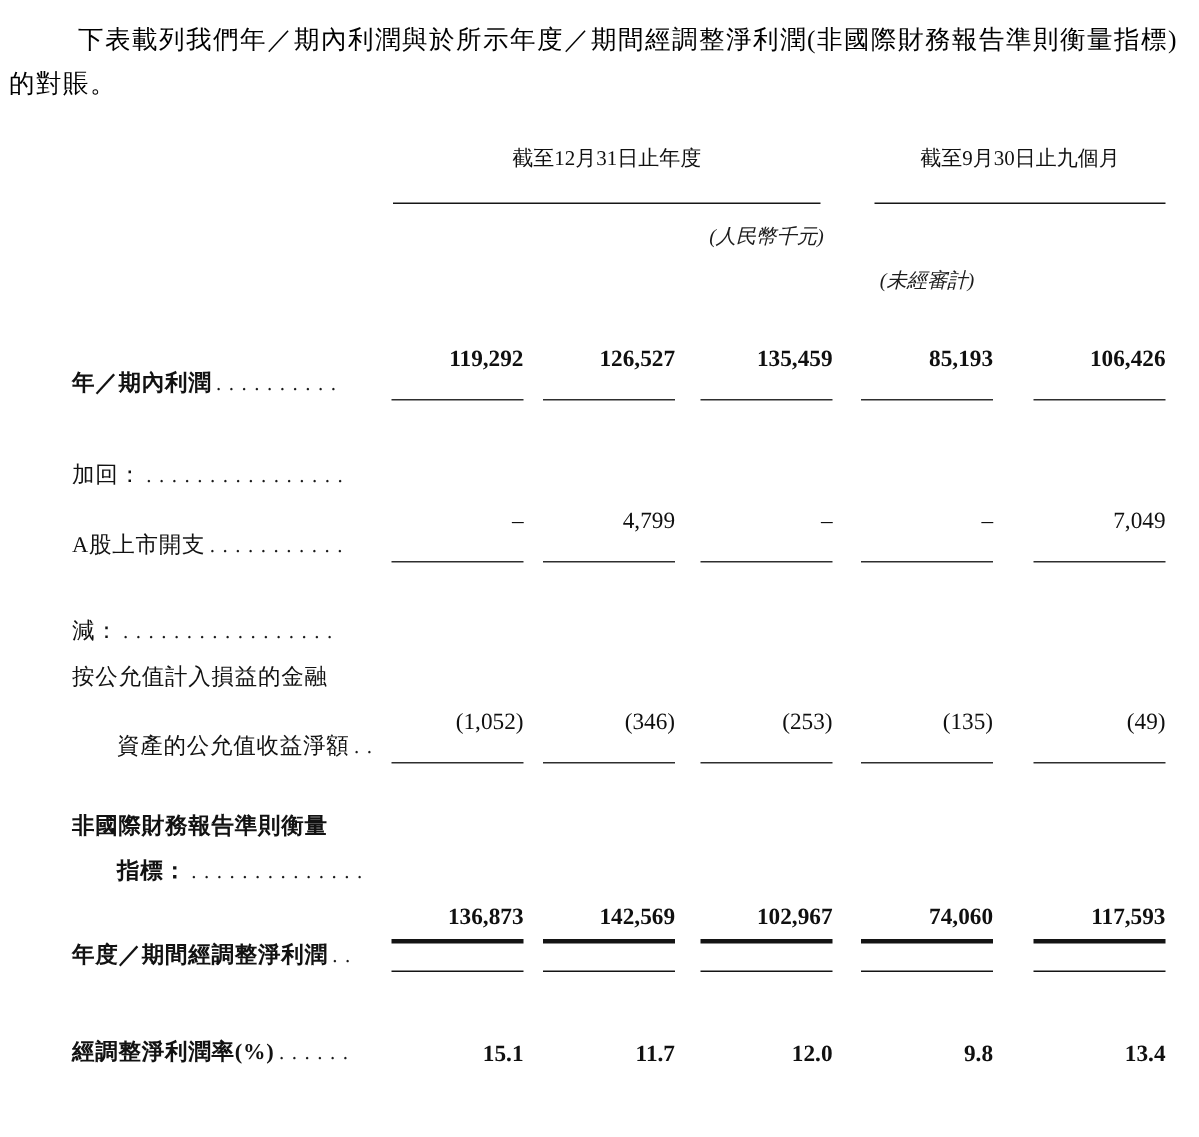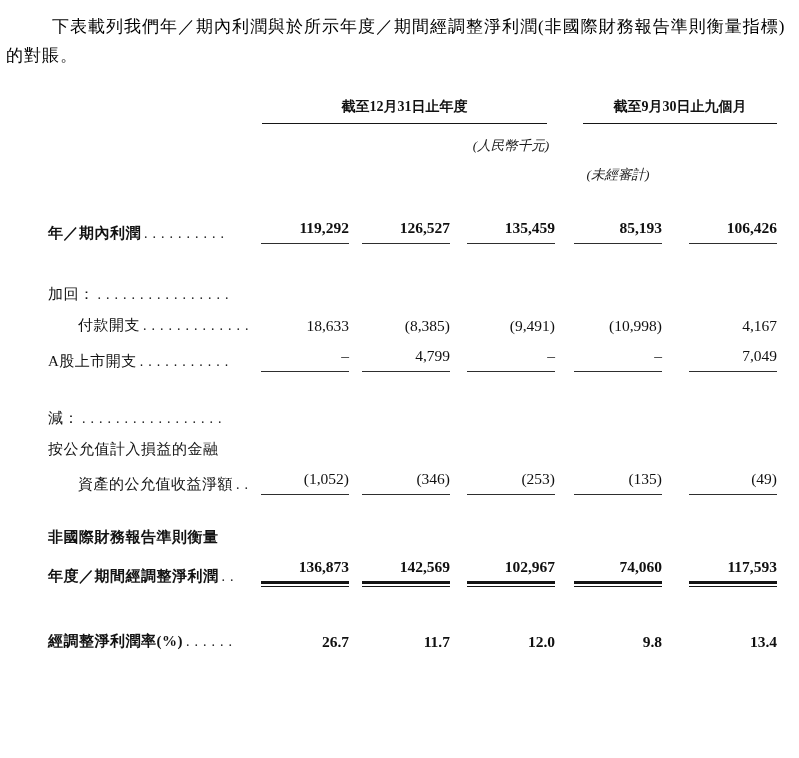--- a/index.html
+++ b/index.html
@@ -17,22 +17,22 @@
     border-collapse:collapse;table-layout:fixed;
     margin:28px 0 0 48px;width:729px;
   }
   td{padding:0;vertical-align:bottom;}
   col.c-label{width:213px;}
   col.c1{width:88px;}  col.c2{width:101px;} col.c3{width:105px;}
   col.c4{width:107px;} col.c5{width:115px;}
 
   
   .grp{
-    font-weight:bold;font-size:14px;line-height:18px;text-align:center;
-    border-bottom:1.5px solid #161616;padding-bottom:7px;
+    font-weight:normal;font-size:14px;line-height:18px;text-align:center;
+    border-bottom:1.5px solid #161616;padding-bottom:19px;
   }
   .g1{margin-left:1px;margin-right:8px;}
   .g2{margin-left:28px;}
   tr.hy td{padding-top:16px;}
   .yr{
     width:88px;margin-left:auto;text-align:center;
     font-weight:bold;font-size:14px;line-height:18px;
     border-bottom:1.4px solid #161616;padding-bottom:7px;
   }
   tr.hu td{padding-top:13px;font-family:Liberation Serif, serif;}
@@ -44,22 +44,22 @@
 
   
   .lc{font-size:15px;line-height:20px;white-space:nowrap;color:#121212;}
   .lab{letter-spacing:0.5px;}
   .b{font-weight:bold;}
   .leader{letter-spacing:5px;padding-left:3px;font-size:14px;font-weight:normal;color:#1a1a1a;}
   td.ind{padding-left:30px;}
   .nc{font-size:15.5px;}
   .vw{width:88px;margin-left:auto;text-align:right;line-height:20px;color:#101010;}
   tr.boldvals .vw{font-weight:bold;}
-  .u{border-bottom:1.3px solid #2e2e2e;padding-bottom:5px;}
-  .dblo{border-bottom:1.4px solid #141414;padding-bottom:2px;}
+  .u{border-bottom:1.3px solid #2e2e2e;padding-bottom:16px;}
+  .dblo{border-bottom:1.4px solid #141414;padding-bottom:18px;}
   .dbli{border-bottom:3px solid #141414;padding-bottom:4px;text-align:right;}
 
   
   tr.s34 td{padding-top:34px;}
   tr.s40 td{padding-top:40px;}
   tr.s10 td{padding-top:10px;}
   tr.s36 td{padding-top:36px;}
   tr.s32 td{padding-top:32px;}
   tr.s44 td{padding-top:44px;}
 </style>
@@ -129,38 +129,20 @@
     <td class="nc">
           <div class="vw u">106,426</div>
         </td>
   </tr>
 
   <tr class="s40">
     <td class="lc" colspan="6"><span class="lab">加回：</span><span class="leader">................</span></td>
   </tr>
 
 
-  <tr class="s10">
-    <td class="lc ind"><span class="lab">付款開支</span><span class="leader">.............</span></td>
-    <td class="nc">
-          <div class="vw">18,633</div>
-        </td>
-    <td class="nc">
-          <div class="vw">(8,385)</div>
-        </td>
-    <td class="nc">
-          <div class="vw">(9,491)</div>
-        </td>
-    <td class="nc">
-          <div class="vw">(10,998)</div>
-        </td>
-    <td class="nc">
-          <div class="vw">4,167</div>
-        </td>
-  </tr>
 
   <tr class="s10">
     <td class="lc"><span class="lab">A股上市開支</span><span class="leader">...........</span></td>
     <td class="nc">
           <div class="vw u">–</div>
         </td>
     <td class="nc">
           <div class="vw u">4,799</div>
         </td>
     <td class="nc">
@@ -198,20 +180,23 @@
         </td>
     <td class="nc">
           <div class="vw u">(49)</div>
         </td>
   </tr>
 
   <tr class="s32">
     <td class="lc" colspan="6"><span class="lab b">非國際財務報告準則衡量</span></td>
   </tr>
 
+  <tr class="s10">
+    <td class="lc ind" colspan="6"><span class="lab b">指標：</span><span class="leader">..............</span></td>
+  </tr>
 
   <tr class="s10 boldvals">
     <td class="lc"><span class="lab b">年度／期間經調整淨利潤</span><span class="leader">..</span></td>
     <td class="nc">
           <div class="vw dblo">
             <div class="dbli">136,873</div>
           </div>
         </td>
     <td class="nc">
           <div class="vw dblo">
@@ -231,21 +216,21 @@
     <td class="nc">
           <div class="vw dblo">
             <div class="dbli">117,593</div>
           </div>
         </td>
   </tr>
 
   <tr class="s44 boldvals">
     <td class="lc"><span class="lab b">經調整淨利潤率(%)</span><span class="leader">......</span></td>
     <td class="nc">
-          <div class="vw">26.7</div>
+          <div class="vw">15.1</div>
         </td>
     <td class="nc">
           <div class="vw">11.7</div>
         </td>
     <td class="nc">
           <div class="vw">12.0</div>
         </td>
     <td class="nc">
           <div class="vw">9.8</div>
         </td>

